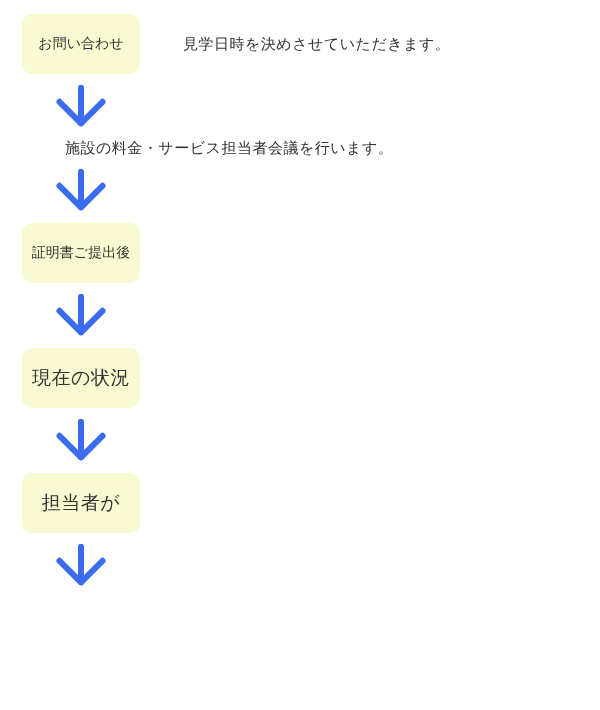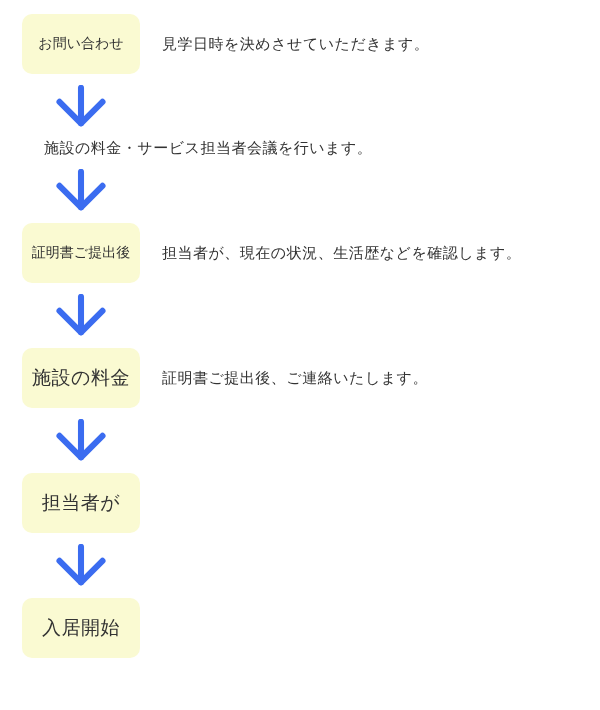--- a/index.html
+++ b/index.html
@@ -35,21 +35,21 @@
     color: var(--text-color, #333333);
     white-space: nowrap;
     letter-spacing: 0.5px;
     text-align: right;
   }
   .step-label.small {
     font-size: 14px;
     letter-spacing: 0;
   }
   .step-desc {
-    margin-left: 22px;
+    margin-left: 43px;
     font-size: 15px;
     color: var(--text-color, #333333);
     letter-spacing: 0.5px;
     white-space: nowrap;
   }
   .arrow-row {
     width: 118px;
     display: flex;
     justify-content: center;
     margin: 11px 0;
@@ -93,35 +93,33 @@
     <svg class="arrow" viewBox="0 0 56 46" aria-hidden="true">
       <path d="M28 3 L28 41"></path>
       <path d="M5 18 L28 41 L51 18"></path>
     </svg>
   </div>
 
   <div class="step-row">
     <div class="step-box">
       <span class="step-label small">証明書ご提出後</span>
     </div>
-    <div class="step-desc">担当者が、現在の状況、生活歴などを確認します。</div>
   </div>
 
   <div class="arrow-row">
     <svg class="arrow" viewBox="0 0 56 46" aria-hidden="true">
       <path d="M28 3 L28 41"></path>
       <path d="M5 18 L28 41 L51 18"></path>
     </svg>
   </div>
 
   <div class="step-row">
     <div class="step-box">
-      <span class="step-label">施設の料金</span>
+      <span class="step-label">現在の状況</span>
     </div>
-    <div class="step-desc">証明書ご提出後、ご連絡いたします。</div>
   </div>
 
   <div class="arrow-row">
     <svg class="arrow" viewBox="0 0 56 46" aria-hidden="true">
       <path d="M28 3 L28 41"></path>
       <path d="M5 18 L28 41 L51 18"></path>
     </svg>
   </div>
 
   <div class="step-row">
@@ -131,17 +129,14 @@
   </div>
 
   <div class="arrow-row">
     <svg class="arrow" viewBox="0 0 56 46" aria-hidden="true">
       <path d="M28 3 L28 41"></path>
       <path d="M5 18 L28 41 L51 18"></path>
     </svg>
   </div>
 
   <div class="step-row">
-    <div class="step-box">
-      <span class="step-label">入居開始</span>
-    </div>
   </div>
 </div>
 
 </body></html>

